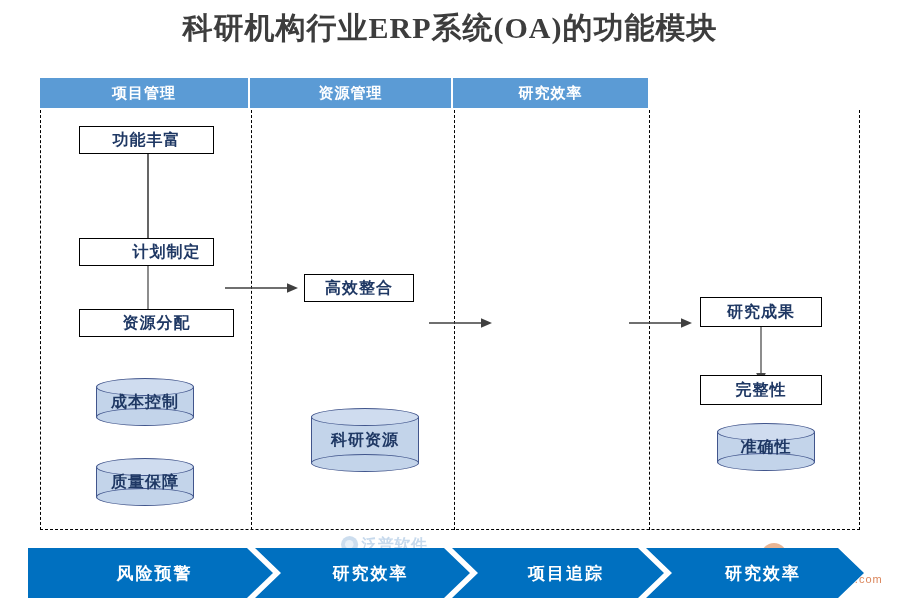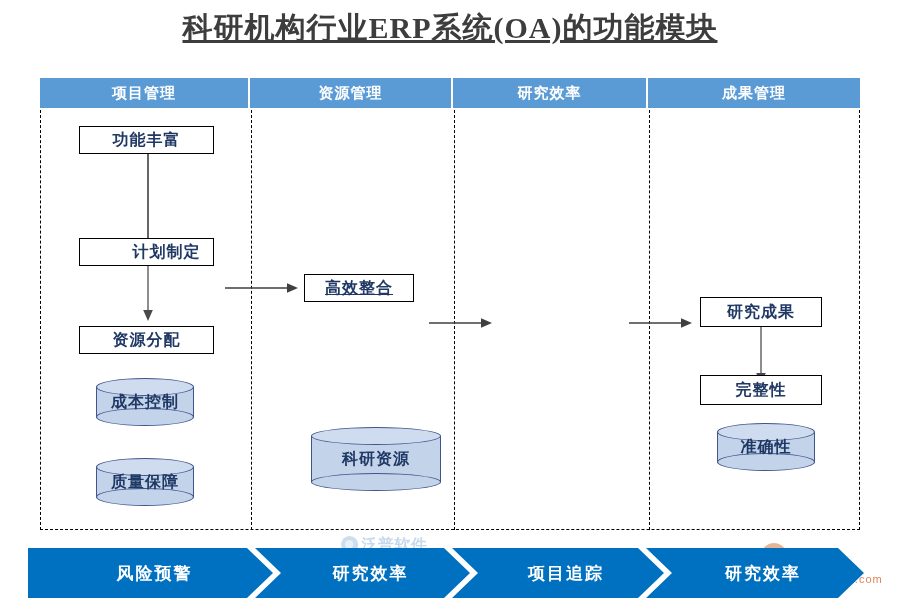--- a/index.html
+++ b/index.html
@@ -20,21 +20,20 @@
     position: absolute;
     left: 0;
     top: 8px;
     width: 900px;
     text-align: center;
     font-size: 30px;
     font-weight: bold;
     color: #3d3d3d;
     letter-spacing: 1px;
     font-family: "Liberation Serif", "DejaVu Serif", serif;
-    text-decoration: underline;
   }
 
   
   #header-band {
     position: absolute;
     left: 40px;
     top: 78px;
     width: 820px;
     height: 20px;
     display: flex;
@@ -232,21 +231,20 @@
 </style>
 </head>
 <body>
 
 <div id="page-title">科研机构行业ERP系统(OA)的功能模块</div>
 
 <div id="header-band">
   <div class="header-cell" style="width:210px">项目管理</div>
   <div class="header-cell" style="width:203px">资源管理</div>
   <div class="header-cell" style="width:195px">研究效率</div>
-  <div class="header-cell" style="width:212px">成果管理</div>
 </div>
 
 <div id="diagram-frame">
 
   <div class="col-divider" style="left:210px"></div>
   <div class="col-divider" style="left:413px"></div>
   <div class="col-divider" style="left:608px"></div>
 
   <div class="proc-box" style="left:38px; top:16px; width:135px; height:28px;">功能丰富</div>
 
@@ -255,44 +253,44 @@
     <polygon points="7,97 2.2,86 11.8,86" fill="#3f3f3f"></polygon>
   </svg>
 
   <div class="proc-box" style="left:38px; top:128px; width:135px; height:28px;padding-left:40px;">计划制定</div>
 
   <svg class="arrow-svg" style="left:100px; top:156px;" width="14" height="56" viewBox="0 0 14 56">
     <line x1="7" y1="0" x2="7" y2="46" stroke="#808080" stroke-width="1.8"></line>
     <polygon points="7,55 2.2,44 11.8,44" fill="#4a4a4a"></polygon>
   </svg>
 
-  <div class="proc-box" style="left:38px; top:216px; width:135px; height:28px;">资源分配</div>
+  <div class="proc-box" style="left:38px; top:199px; width:155px; height:28px;">资源分配</div>
 
   <div class="cylinder" style="left:55px; top:348px; width:98px; height:48px;">
     <div class="cyl-body"></div>
     <div class="cyl-bottom"></div>
     <div class="cyl-top"></div>
     <div class="cyl-label">质量保障</div>
   </div>
 
   <div class="cylinder" style="left:55px; top:268px; width:98px; height:48px;">
     <div class="cyl-body"></div>
     <div class="cyl-bottom"></div>
     <div class="cyl-top"></div>
     <div class="cyl-label">成本控制</div>
   </div>
 
   <svg class="arrow-svg" style="left:184px; top:171px;" width="74" height="14" viewBox="0 0 74 14">
     <line x1="0" y1="7" x2="64" y2="7" stroke="#3f3f3f" stroke-width="1.6"></line>
     <polygon points="73,7 62,2.2 62,11.8" fill="#3f3f3f"></polygon>
   </svg>
 
-  <div class="proc-box" style="left:263px; top:164px; width:110px; height:28px;text-decoration:underline;">高效整合</div>
-
-  <div class="cylinder" style="left:270px; top:317px; width:130px; height:64px;">
+  <div class="proc-box" style="left:263px; top:164px; width:110px; height:28px;">高效整合</div>
+
+  <div class="cylinder" style="left:270px; top:298px; width:108px; height:64px;">
     <div class="cyl-body"></div>
     <div class="cyl-bottom"></div>
     <div class="cyl-top"></div>
     <div class="cyl-label">科研资源</div>
   </div>
 
   <svg class="arrow-svg" style="left:388px; top:206px;" width="64" height="14" viewBox="0 0 64 14">
     <line x1="0" y1="7" x2="54" y2="7" stroke="#3f3f3f" stroke-width="1.6"></line>
     <polygon points="63,7 52,2.2 52,11.8" fill="#3f3f3f"></polygon>
   </svg>

